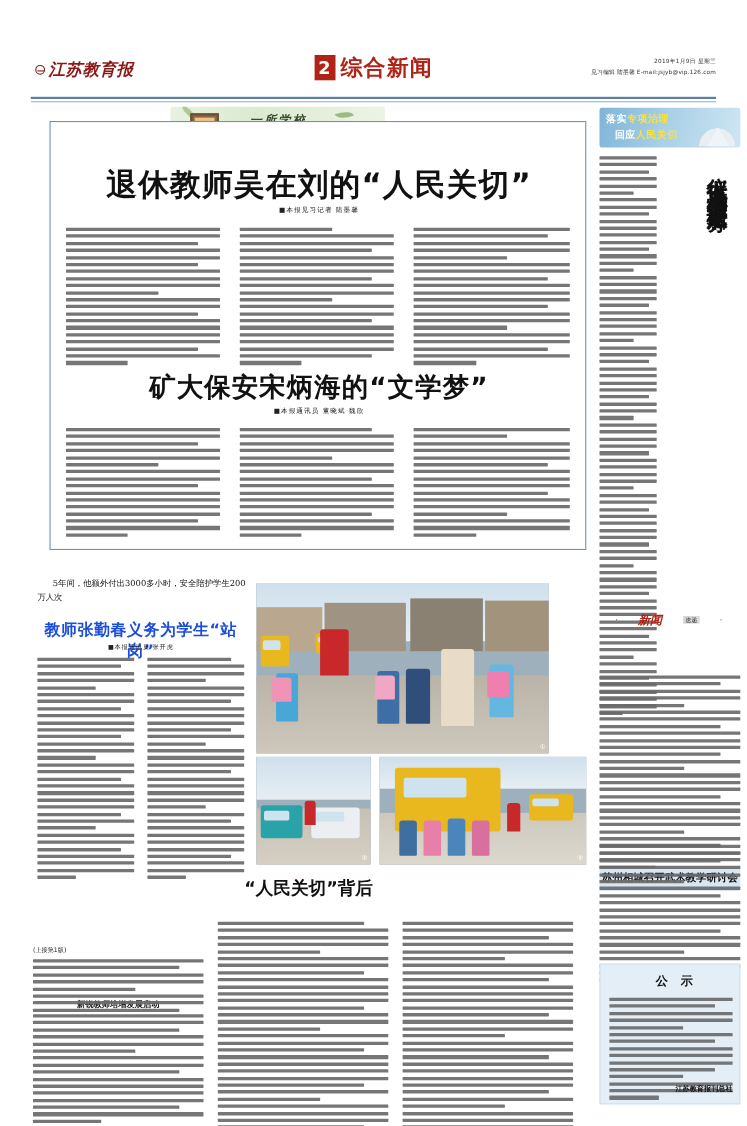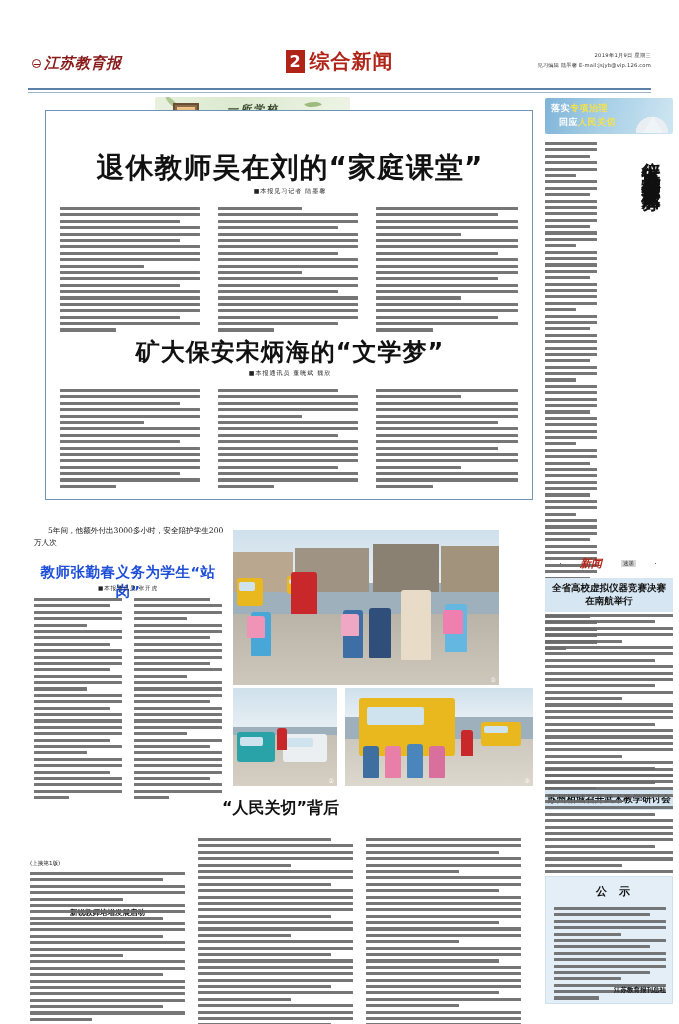--- a/index.html
+++ b/index.html
@@ -202,21 +202,21 @@
     <div class="deco-frame"></div>
     <div class="deco-cam"></div>
     <div class="deco-txt1">一所学校</div>
     <div class="deco-txt2">一个故事</div>
     <span class="deco-leaf lf1"></span>
     <span class="deco-leaf lf2"></span>
     <span class="deco-leaf lf3"></span>
   </div>
 
   <div class="main-box">
-    <div class="headline1">退休教师吴在刘的“家庭课堂”</div>
+    <div class="headline1">退休教师吴在刘的“人民关切”</div>
     <div class="byline1">■本报见习记者  陆墨馨</div>
 
     <div class="col" style="left:14px;top:96px;width:140px;">
       <div class="tline"></div>
         <div class="tline"></div>
         <div class="tline i"></div>
         <div class="tline"></div>
       <div class="tline"></div>
         <div class="tline i"></div>
         <div class="tline"></div>
@@ -433,22 +433,20 @@
       <div class="tline x"></div>
   </div>
 
   <div class="news-mark">
     <span class="nm-line"></span>
     <span class="nm-badge">新闻</span>
     <span class="nm-sub">速递</span>
     <span class="nm-line"></span>
   </div>
 
-  <div class="nb-head" style="top:578px;white-space:pre-line;">全省高校虚拟仪器竞赛决赛
-在南航举行</div>
   <div class="side-body" style="top:614px;width:128px;">
     <div class="tline"></div>
       <div class="tline i"></div>
       <div class="tline"></div>
       <div class="tline"></div>
     <div class="tline s"></div>
       <div class="tline"></div>
       <div class="tline"></div>
       <div class="tline i"></div>
     <div class="tline"></div>

